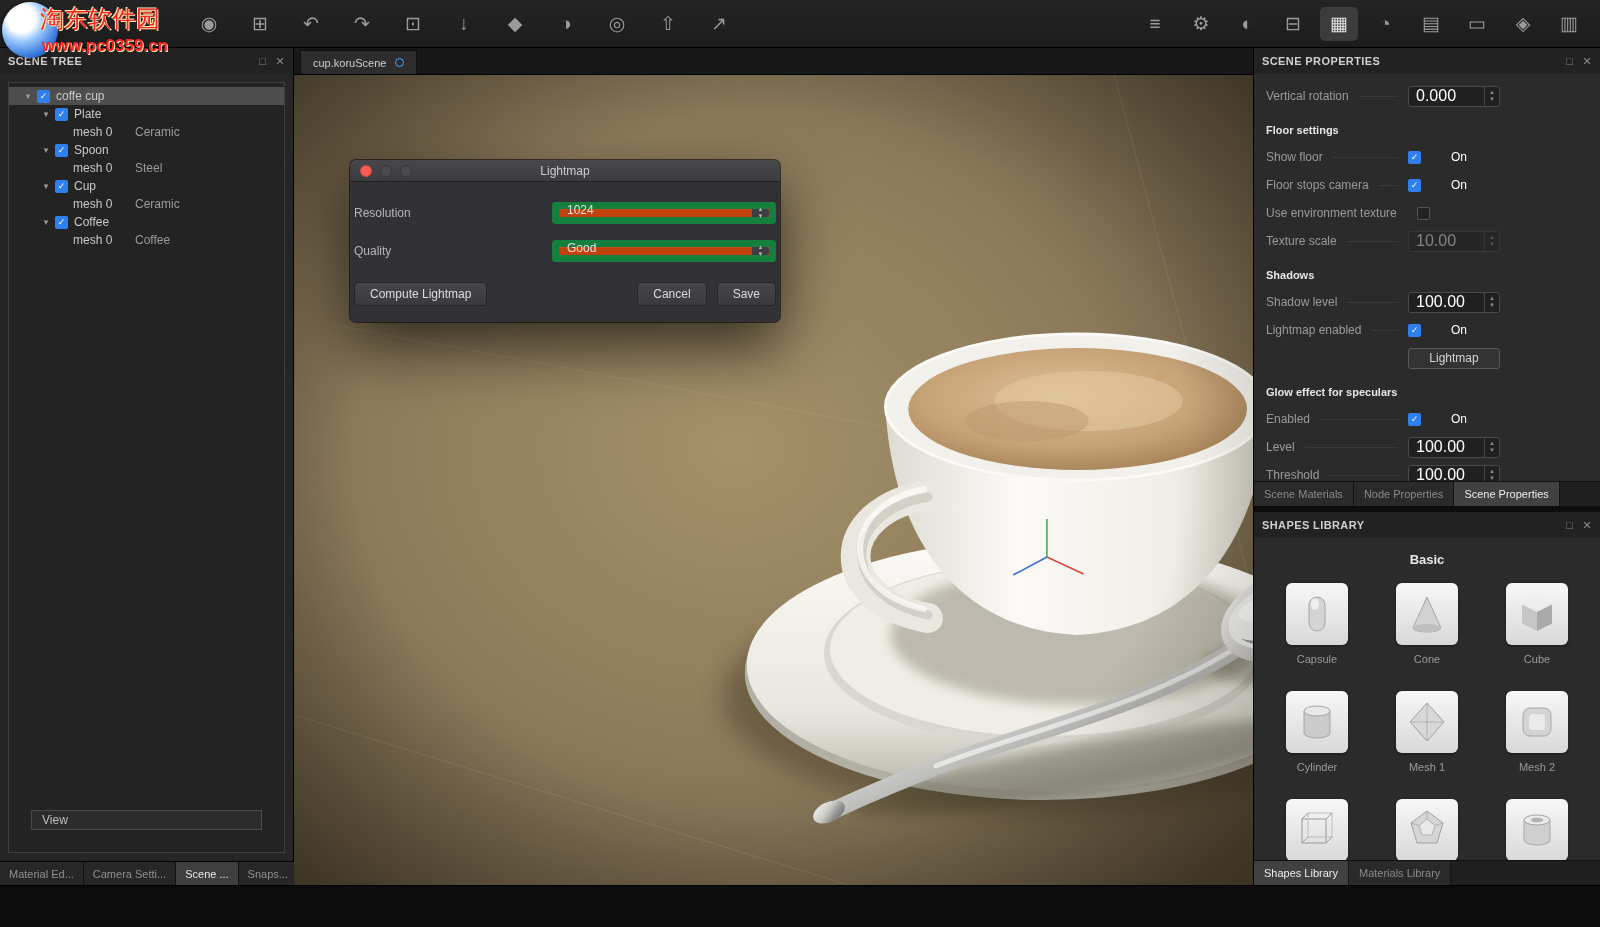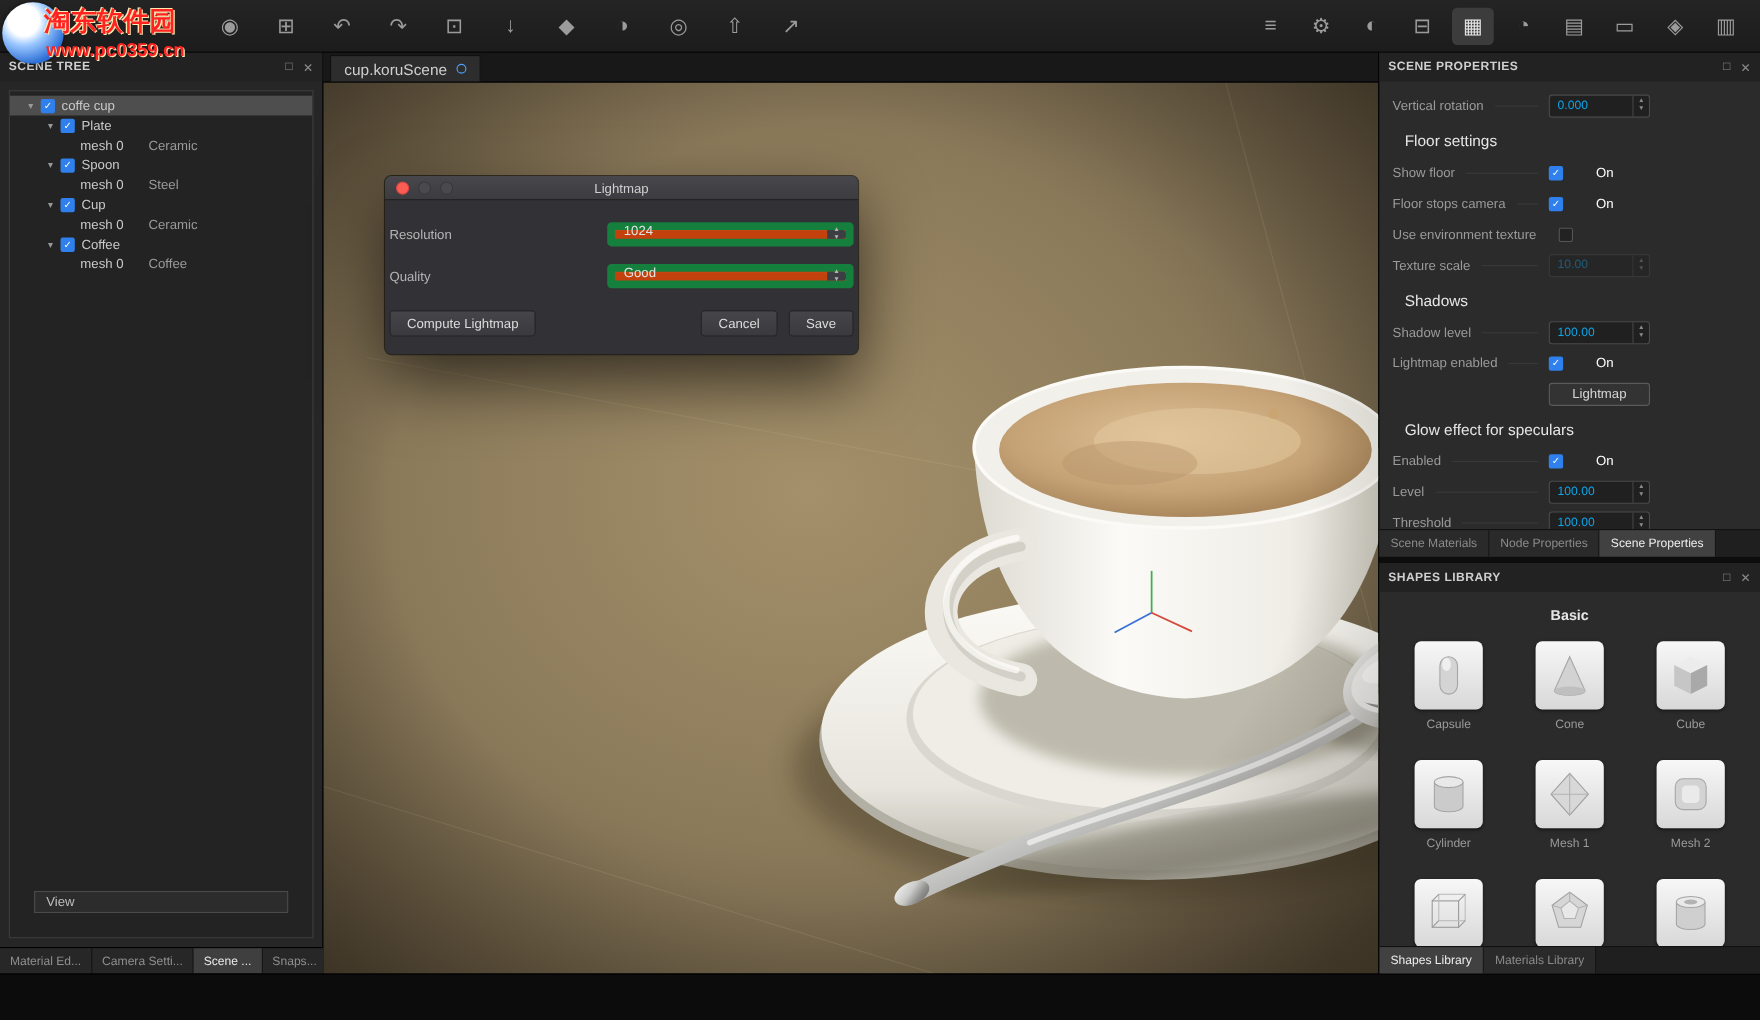--- a/index.html
+++ b/index.html
@@ -42,21 +42,21 @@
   .left-tabs{height:24px;flex:none;display:flex;background:#1a1a1a;border-top:1px solid #000}
   .ltab{padding:0 9px;display:flex;align-items:center;font-size:11px;color:#8f8f8f;background:#272727;
     border-right:1px solid #121212;cursor:pointer;white-space:nowrap}
   .ltab.active{background:#3f3f3f;color:#e9e9e9}
   .tab-fill{flex:1;background:#1f1f1f}
 
   
   .viewport{flex:1;min-width:0;display:flex;flex-direction:column;background:#141414}
   .vp-tabbar{height:27px;flex:none;background:#181818;display:flex;align-items:flex-end;border-bottom:1px solid #000}
   .vp-tab{height:24px;margin-left:6px;background:#2d2d2d;border:1px solid #101010;border-bottom:none;
-    display:flex;align-items:center;gap:9px;padding:0 12px;font-size:14px;color:#cfcfcf;cursor:pointer}
+    display:flex;align-items:center;gap:9px;padding:0 12px;font-size:11px;color:#cfcfcf;cursor:pointer}
   .mod-dot{width:9px;height:9px;border:1px solid #4aa3ff;border-radius:50%;flex:none}
   .vp-canvas{flex:1;position:relative;overflow:hidden}
   .vp-canvas svg{width:100%;height:100%;display:block}
 
   
   .dialog{position:absolute;left:350px;top:160px;width:430px;z-index:40;border-radius:6px;overflow:hidden;
     background:#323236;box-shadow:0 25px 60px rgba(0,0,0,.65),0 0 0 1px rgba(0,0,0,.55)}
   .dlg-header{height:22px;background:linear-gradient(#48484c,#3c3c40);border-bottom:1px solid #222;
     display:flex;align-items:center;position:relative}
   .lights{display:flex;gap:8px;margin-left:10px;z-index:2}
@@ -82,23 +82,23 @@
   
   .right-panel{width:347px;flex:none;display:flex;flex-direction:column;background:#0d0d0d;border-left:1px solid #000}
   .props-panel{height:458px;flex:none;background:#2b2b2b;display:flex;flex-direction:column}
   .props-rows{flex:1;overflow:hidden;padding-top:8px}
   .prow{height:28px;display:flex;align-items:center;padding:0 100px 0 12px;font-size:12px;color:#9a9a9a}
   .prow.btn-row{justify-content:flex-end}
   .plabel{white-space:nowrap}
   .lead{flex:1;height:1px;background:rgba(255,255,255,.07);margin:0 10px}
   .ctrl{width:92px;flex:none;display:flex;align-items:center}
   .suffix{margin-left:24px;color:#ffffff}
-  .psec{height:33px;display:flex;align-items:flex-end;padding:0 23px 7px;font-size:14px;font-weight:normal;color:#e6e6e6}
+  .psec{height:33px;display:flex;align-items:flex-end;padding:0 12px 7px;font-size:11px;font-weight:bold;color:#e6e6e6}
   .spin{width:92px;height:21px;background:#202020;border:1px solid #4a4a4a;border-radius:3px;display:flex;align-items:center}
-  .spin .val{flex:1;padding-left:7px;font-size:11px;color:#0ea5e9}
+  .spin .val{flex:1;padding-left:7px;font-size:16px;color:#ffffff}
   .spin .sstep{width:15px;height:100%;border-left:1px solid #454545;display:flex;flex-direction:column;
     align-items:center;justify-content:center;color:#8a8a8a;cursor:pointer}
   .spin .sstep span{font-size:6px;line-height:1.15;display:block}
   .spin.disabled{opacity:.4}
   .pbtn{width:92px;height:21px;border:1px solid #5a5a5a;border-radius:3px;background:#333;color:#d5d5d5;
     font-size:12px;display:flex;align-items:center;justify-content:center;cursor:pointer}
   .ptabs{height:25px;flex:none;display:flex;background:#1e1e1e;border-top:1px solid #111}
   .ptab{padding:0 10px;display:flex;align-items:center;font-size:11px;color:#8a8a8a;background:#2a2a2a;
     border-right:1px solid #151515;cursor:pointer;white-space:nowrap}
   .ptab.active{background:#414141;color:#ededed}
@@ -111,21 +111,21 @@
   .shape-thumb{width:62px;height:62px;border-radius:6px;background:linear-gradient(#f7f7f7,#d8d8d8);
     display:flex;align-items:center;justify-content:center;box-shadow:0 1px 3px rgba(0,0,0,.45)}
   .shape-label{margin-top:8px;font-size:11px;color:#9a9a9a}
   .stabs{position:absolute;bottom:0;left:0;right:0;height:25px;display:flex;background:#1e1e1e;border-top:1px solid #111}
 
   
   .watermark{position:absolute;left:0;top:0;width:300px;height:80px;z-index:100;pointer-events:none}
   .wm-logo{position:absolute;left:2px;top:2px;width:56px;height:56px;border-radius:50%;
     background:radial-gradient(circle at 35% 30%,#ffffff 0 26%,#9cc8ff 42%,#2c6fd6 74%,#1b4ea8 100%);
     box-shadow:0 0 5px rgba(0,0,0,.45)}
-  .wm-text1{position:absolute;left:40px;top:3px;font-size:24px;font-weight:bold;color:#ff2222;
+  .wm-text1{position:absolute;left:40px;top:3px;font-size:24px;font-weight:normal;color:#ff2222;
     text-shadow:1px 1px 0 #ffe9b0,-1px -1px 0 #ffe9b0}
   .wm-text2{position:absolute;left:42px;top:36px;font-size:17px;font-weight:bold;color:#ff2222;
     text-shadow:1px 1px 0 #ffe9b0}
 </style>
 </head>
 <body>
 
 <div class="app">
 
   <div class="toolbar">

